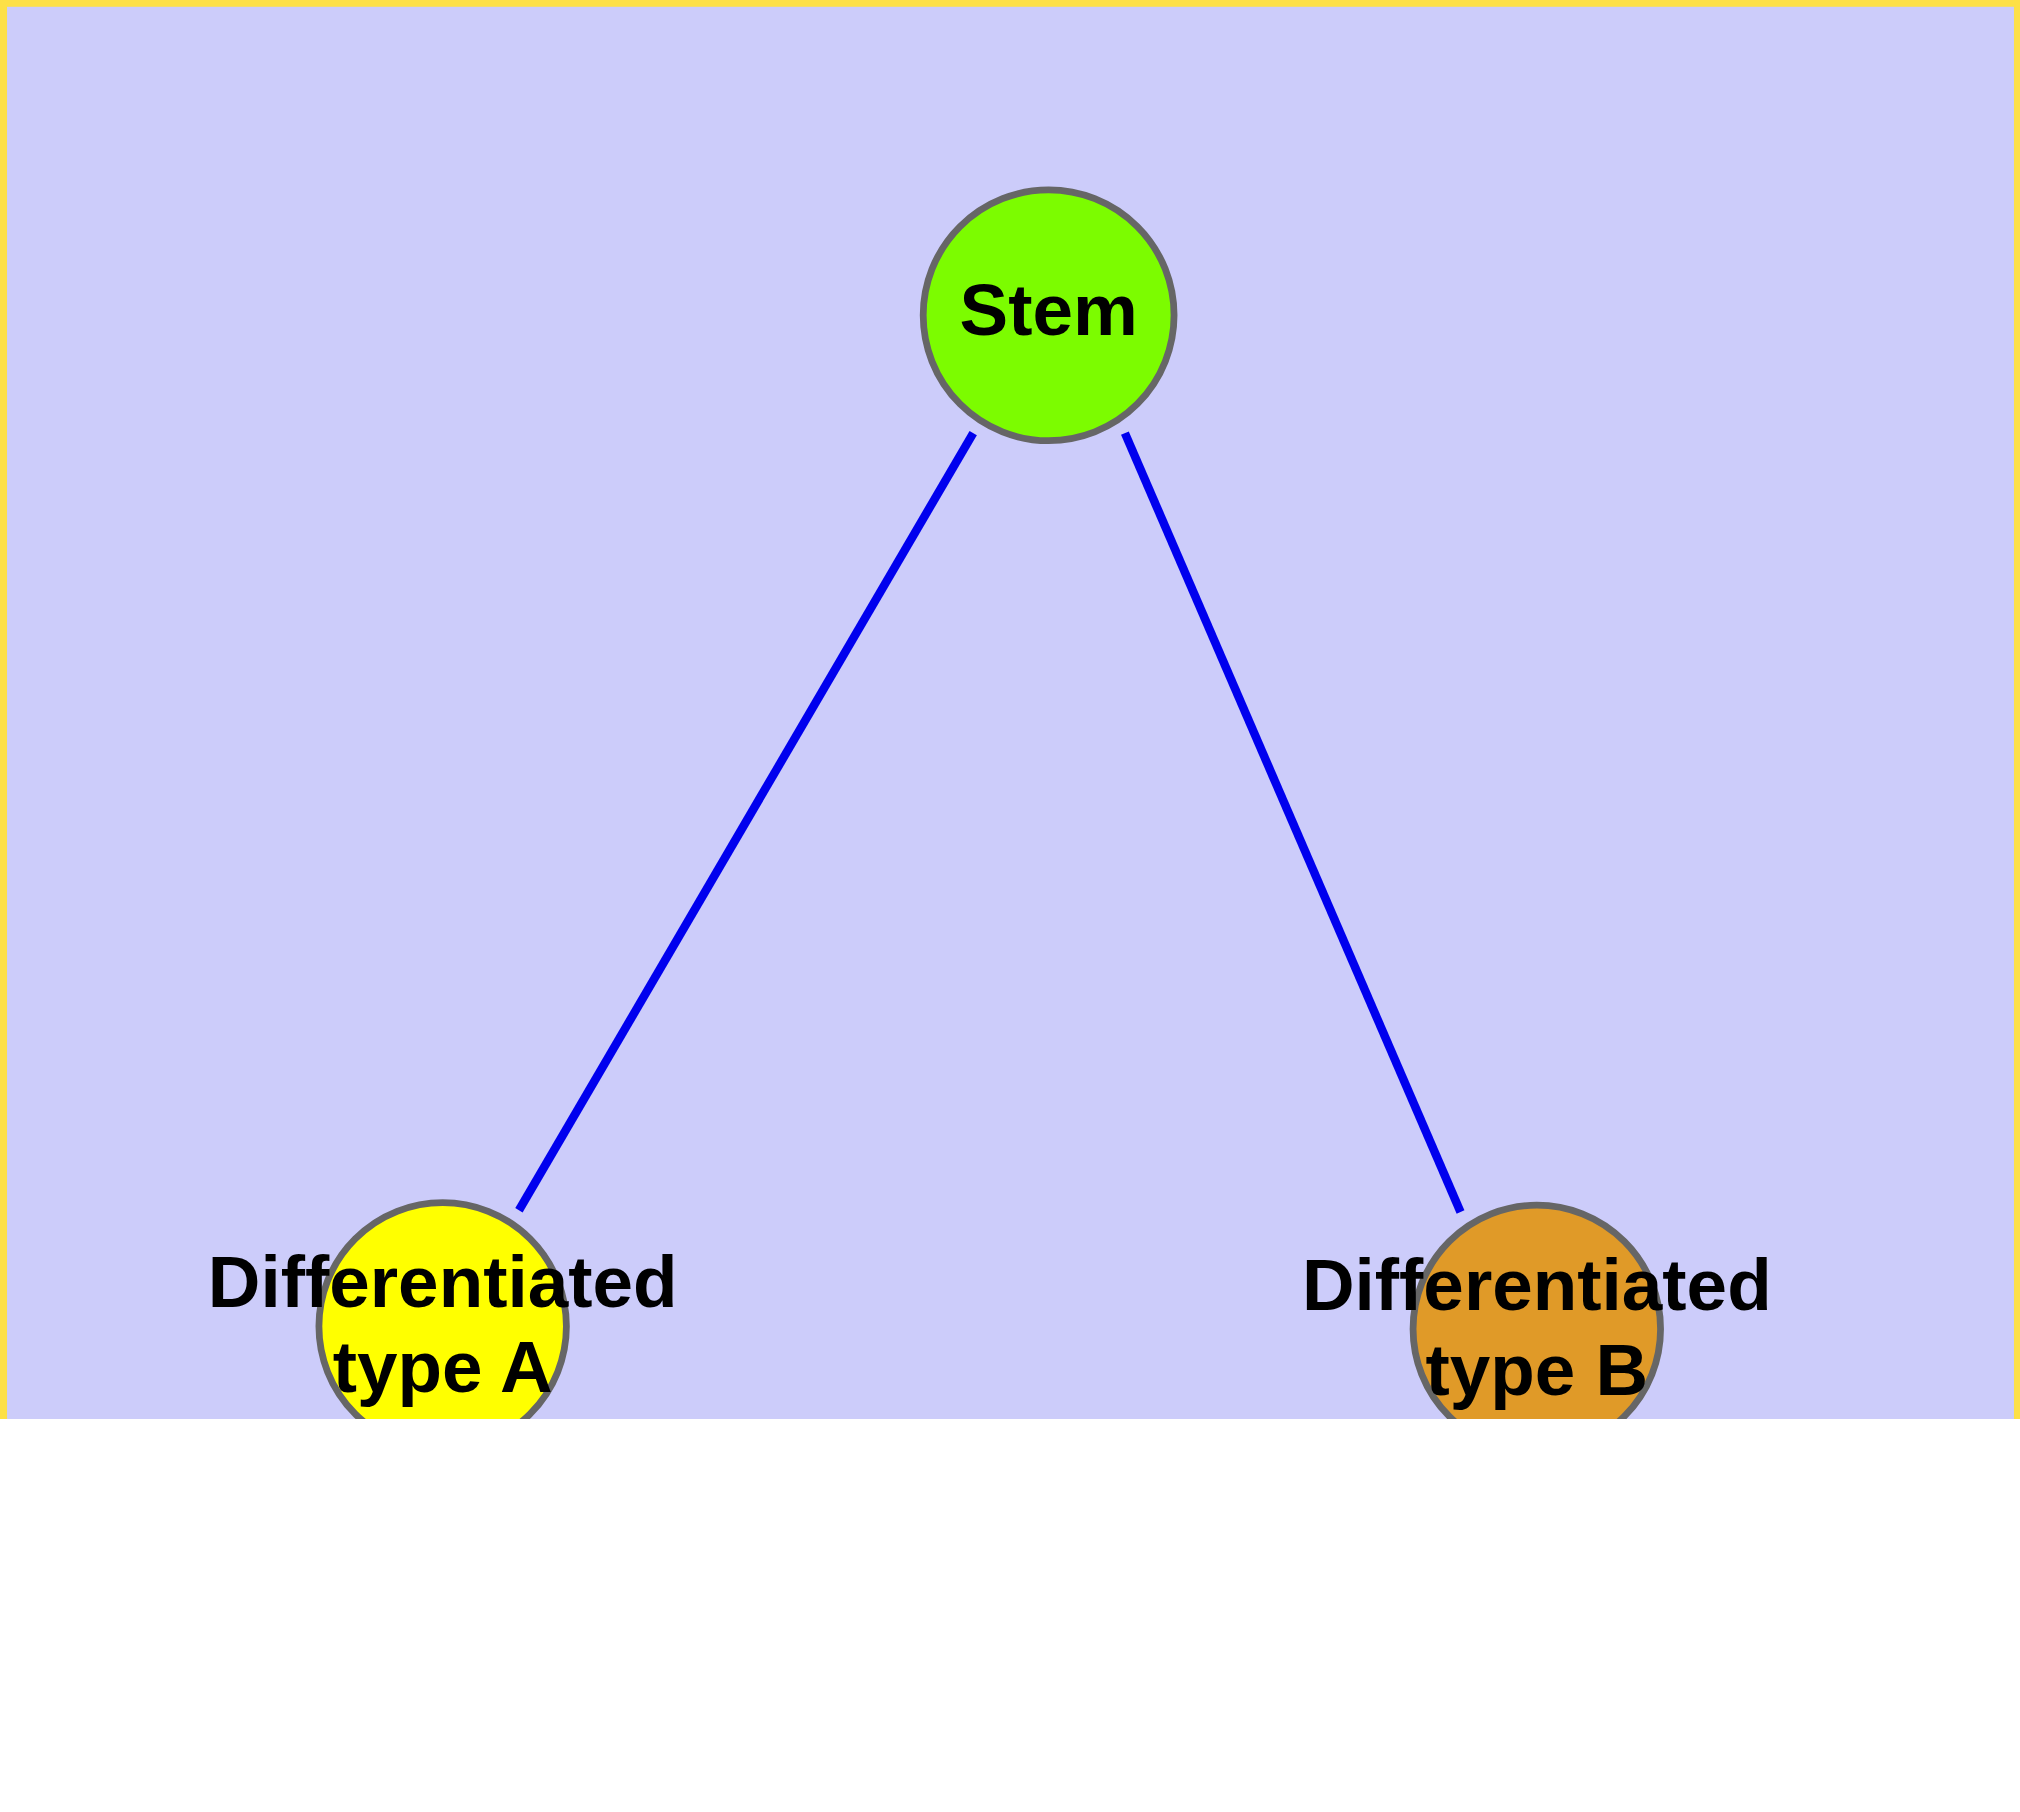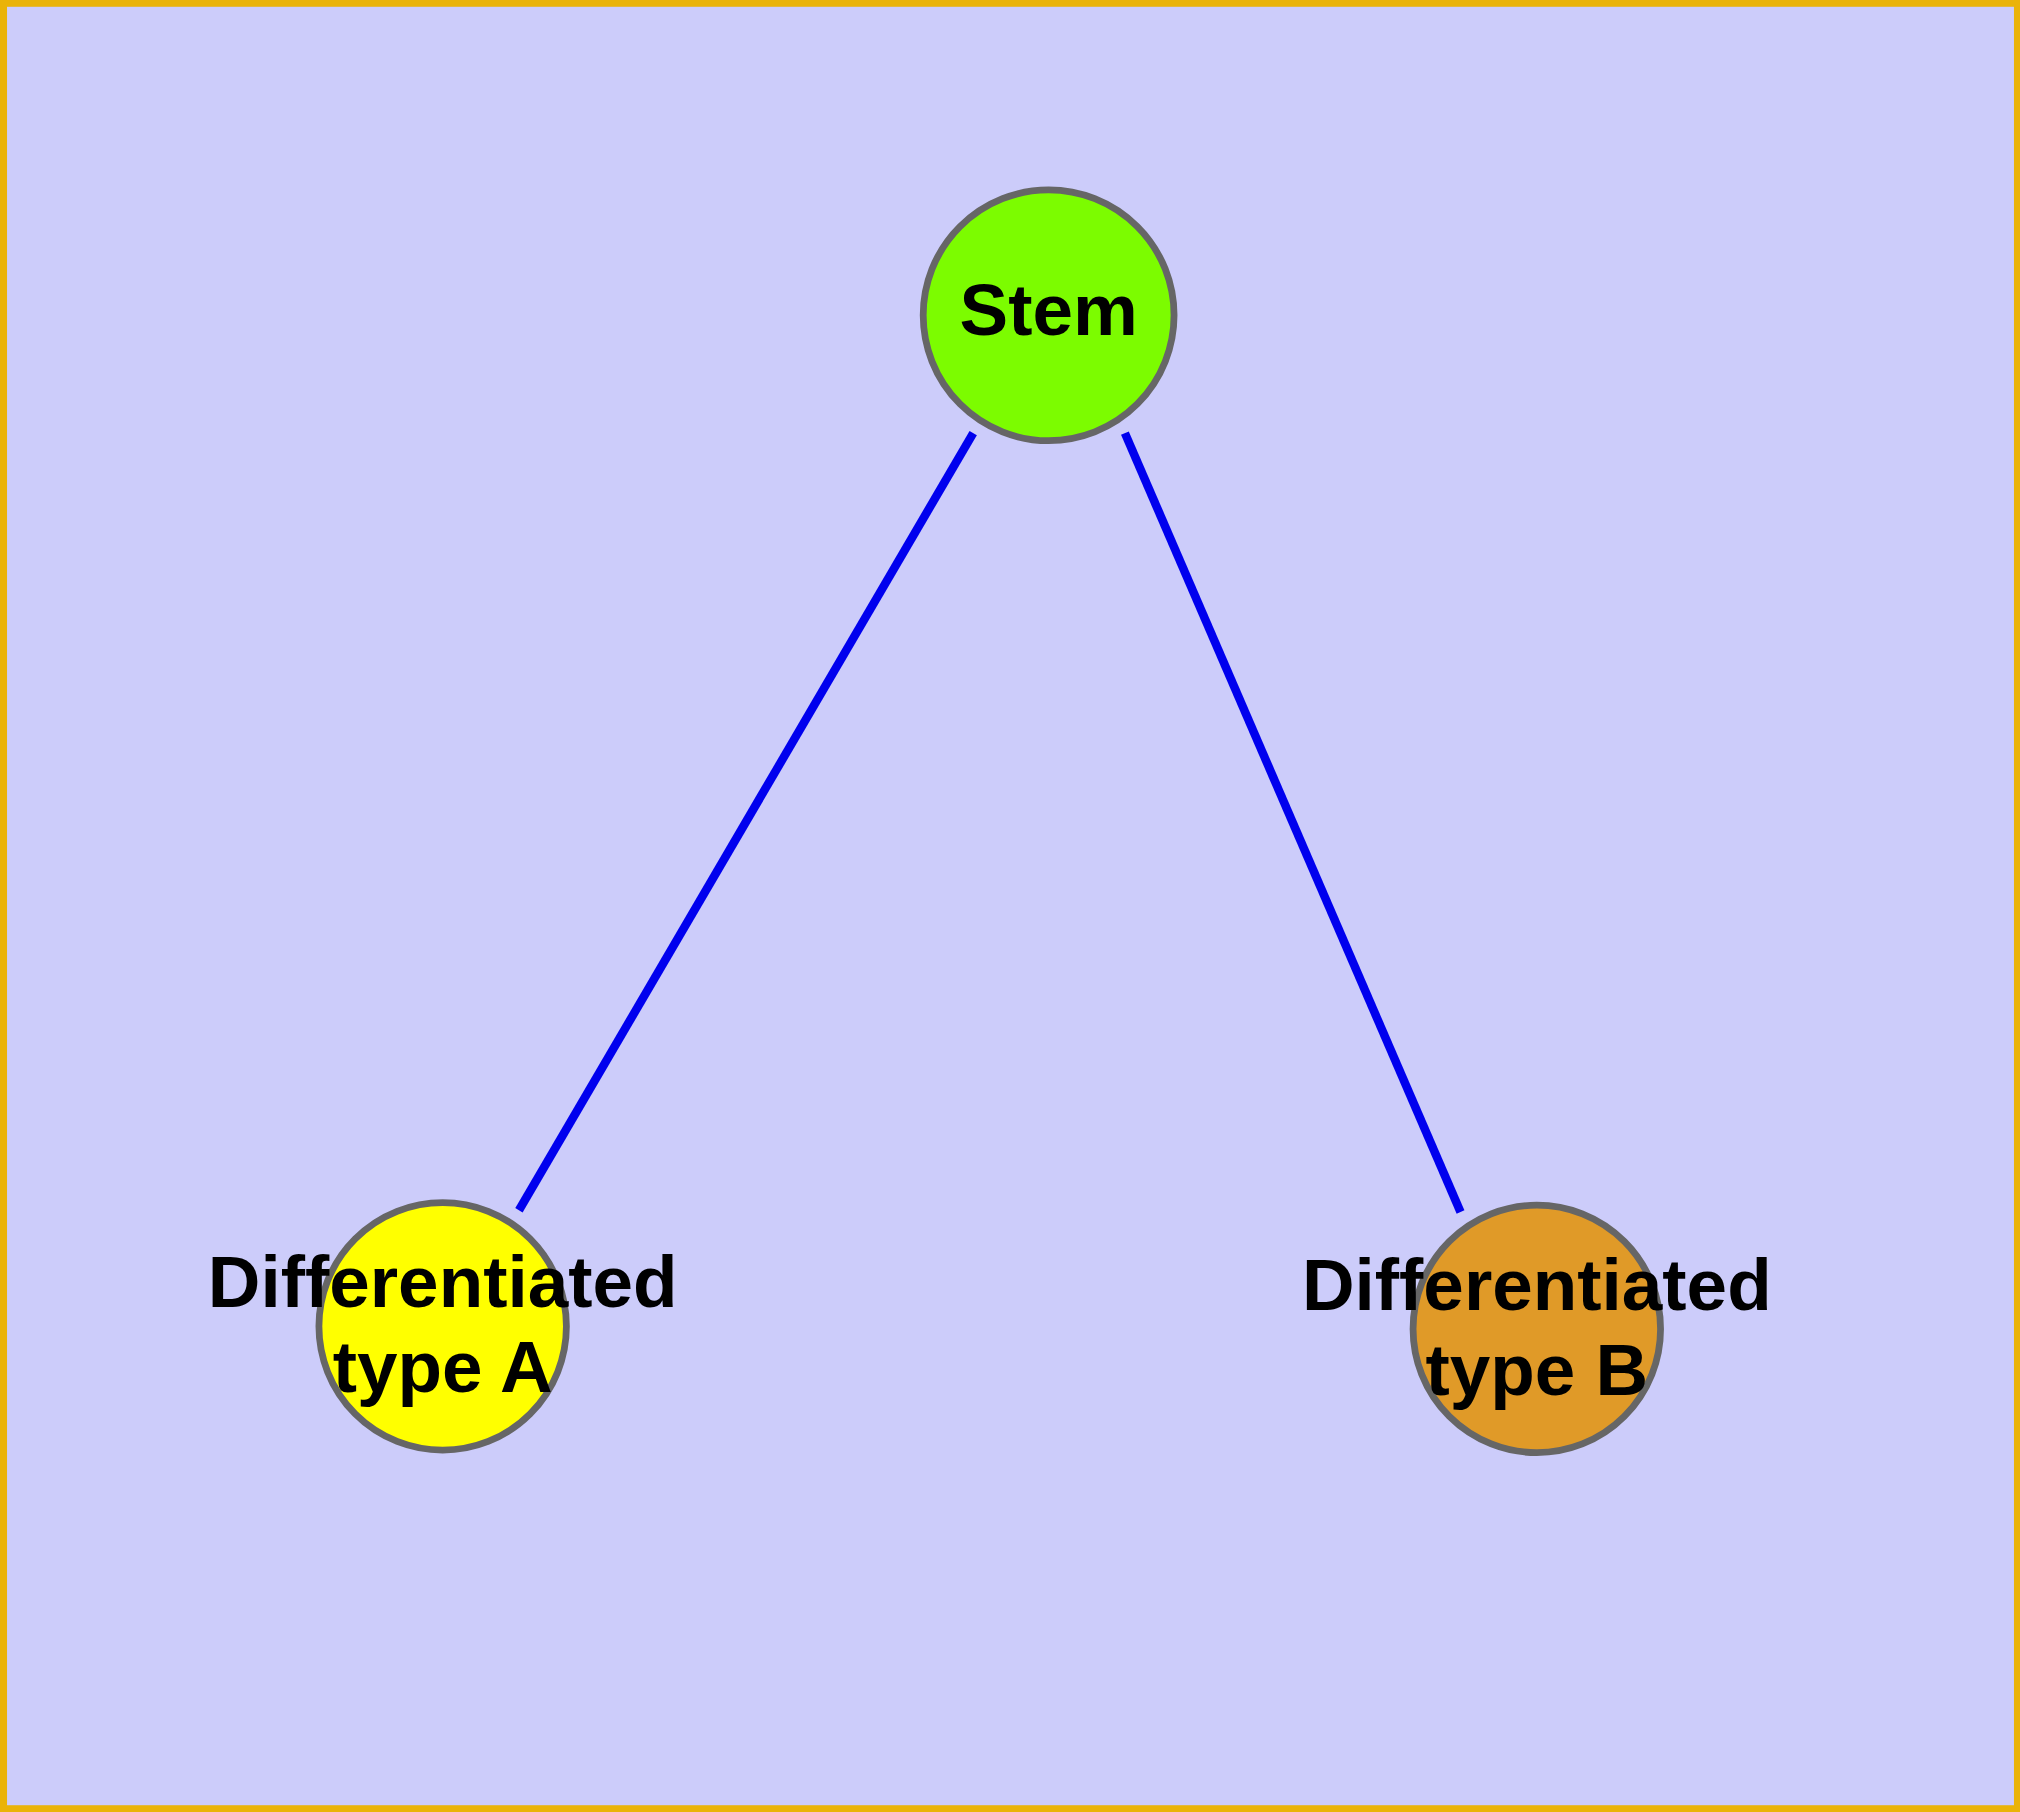--- a/index.html
+++ b/index.html
@@ -3,22 +3,22 @@
 <meta charset="utf-8">
 <style>
   html, body {
     margin: 0;
     padding: 0;
     background: #ffffff;
   }
   #canvas {
     position: relative;
     width: 2021px;
-    height: 1812px;
-    background: #eab308;
+    height: 1419px;
+    background: #fde047;
     overflow: hidden;
     font-family: "Liberation Sans", sans-serif;
   }
   #graph-svg {
     position: absolute;
     left: 0;
     top: 0;
     width: 2021px;
     height: 1812px;
     display: block;

